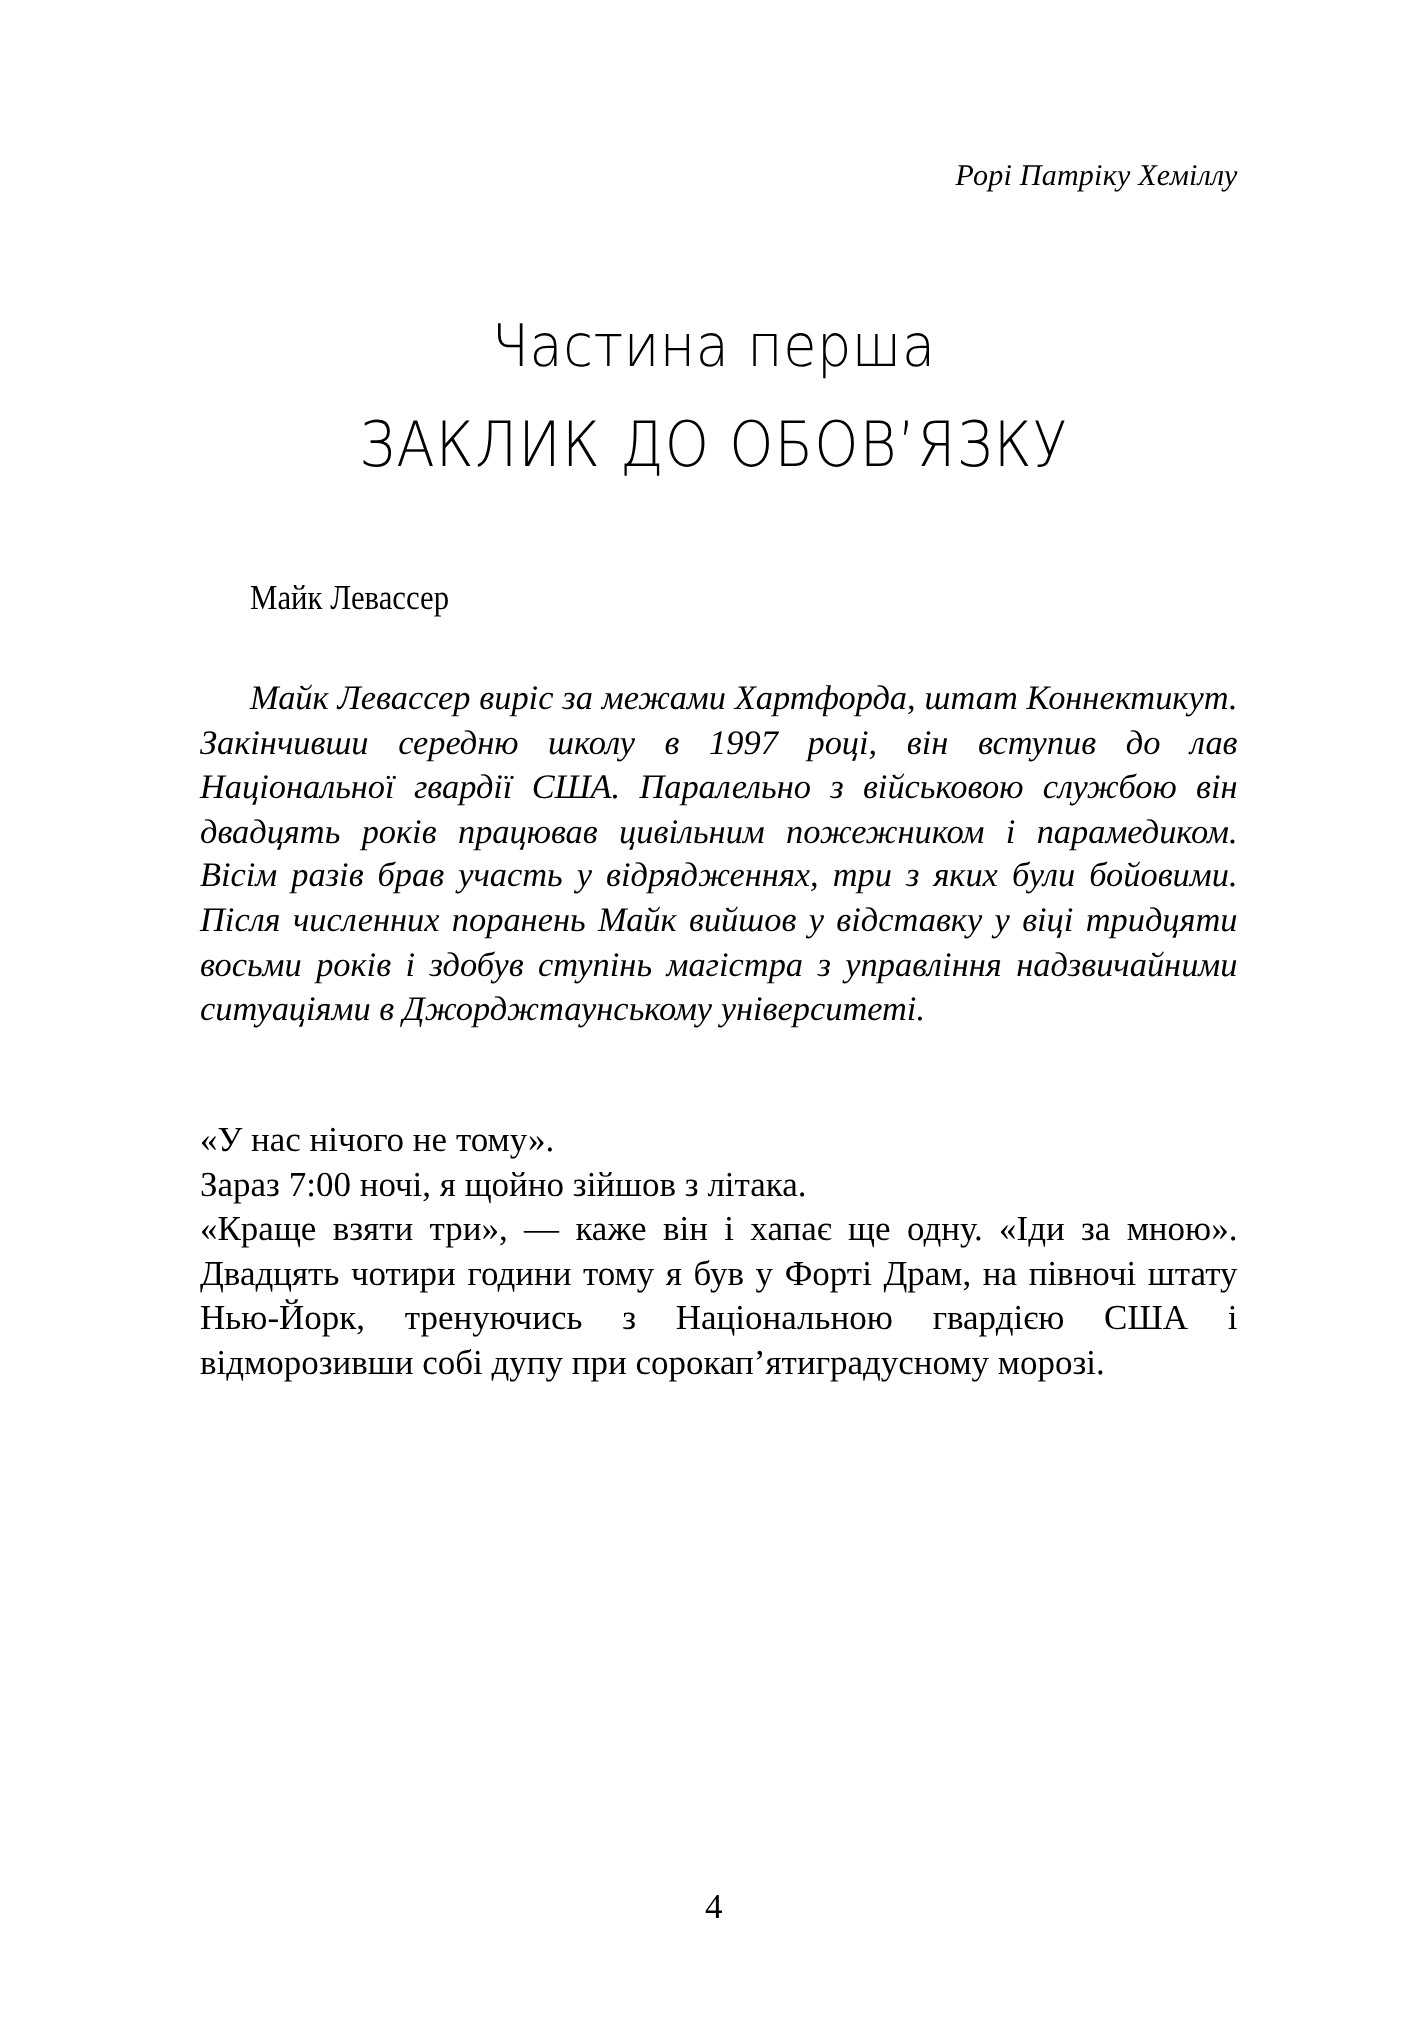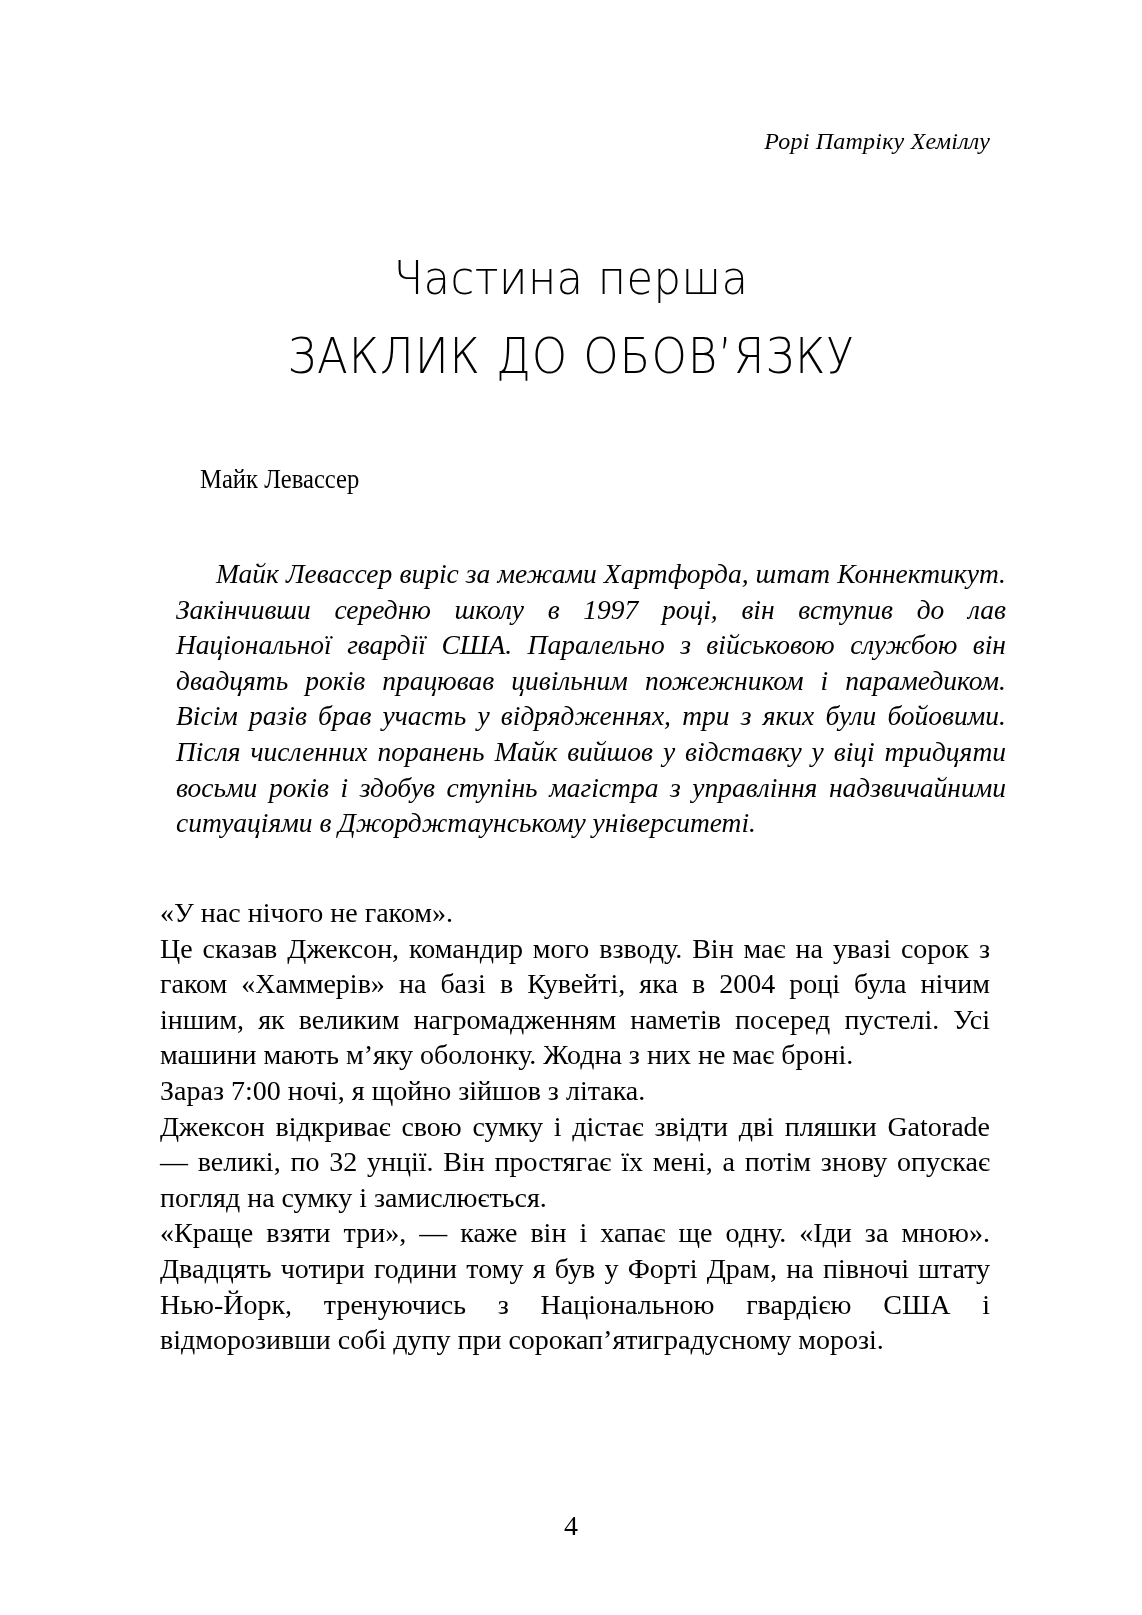--- a/index.html
+++ b/index.html
@@ -58,21 +58,21 @@
     .bio {
       position: absolute;
       top: 540px;
       left: 160px;
       width: 830px;
       font-style: italic;
       font-size: 27.5px;
       line-height: 35.6px;
       text-align: justify;
       text-indent: 40px;
-      margin: 16px;
+      margin: 0;
     }
     .body-text {
       position: absolute;
       top: 895px;
       left: 160px;
       width: 830px;
       font-size: 28px;
       line-height: 35.6px;
     }
     .body-text p {
@@ -99,21 +99,19 @@
   <div class="dedication">Рорі Патріку Хеміллу</div>
 
   <div class="part-title">Частина перша</div>
   <div class="part-subtitle">ЗАКЛИК ДО ОБОВ’ЯЗКУ</div>
 
   <div class="author">Майк Левассер</div>
 
   <p class="bio">Майк Левассер виріс за межами Хартфорда, штат Коннектикут. Закінчивши середню школу в 1997 році, він вступив до лав Національної гвардії США. Паралельно з військовою службою він двадцять років працював цивільним пожежником і парамедиком. Вісім разів брав участь у відрядженнях, три з яких були бойовими. Після численних поранень Майк вийшов у відставку у віці тридцяти восьми років і здобув ступінь магістра з управління надзвичайними ситуаціями в Джорджтаунському університеті.</p>
 
   <div class="body-text">
-    <p style="text-indent:0">«У нас нічого не гаком».</p>
-    <p style="text-indent:0">Це сказав Джексон, командир мого взводу. Він має на увазі сорок з гаком «Хаммерів» на базі в Кувейті, яка в 2004 році була нічим іншим, як великим нагромадженням наметів посеред пустелі. Усі машини мають м’яку оболонку. Жодна з них не має броні.</p>
+    <p style="text-indent:0">«У нас нічого не тому».</p>
     <p style="text-indent:0">Зараз 7:00 ночі, я щойно зійшов з літака.</p>
-    <p style="text-indent:0">Джексон відкриває свою сумку і дістає звідти дві пляшки Gatorade — великі, по 32 унції. Він простягає їх мені, а потім знову опускає погляд на сумку і замислюється.</p>
     <p style="text-indent:0">«Краще взяти три», — каже він і хапає ще одну. «Іди за мною». Двадцять чотири години тому я був у Форті Драм, на півночі штату Нью-Йорк, тренуючись з Національною гвардією США і відморозивши собі дупу при сорокап’ятиградусному морозі.</p>
   </div>
 
   <div class="page-number">4</div>
 </div>
 
 </body></html>

